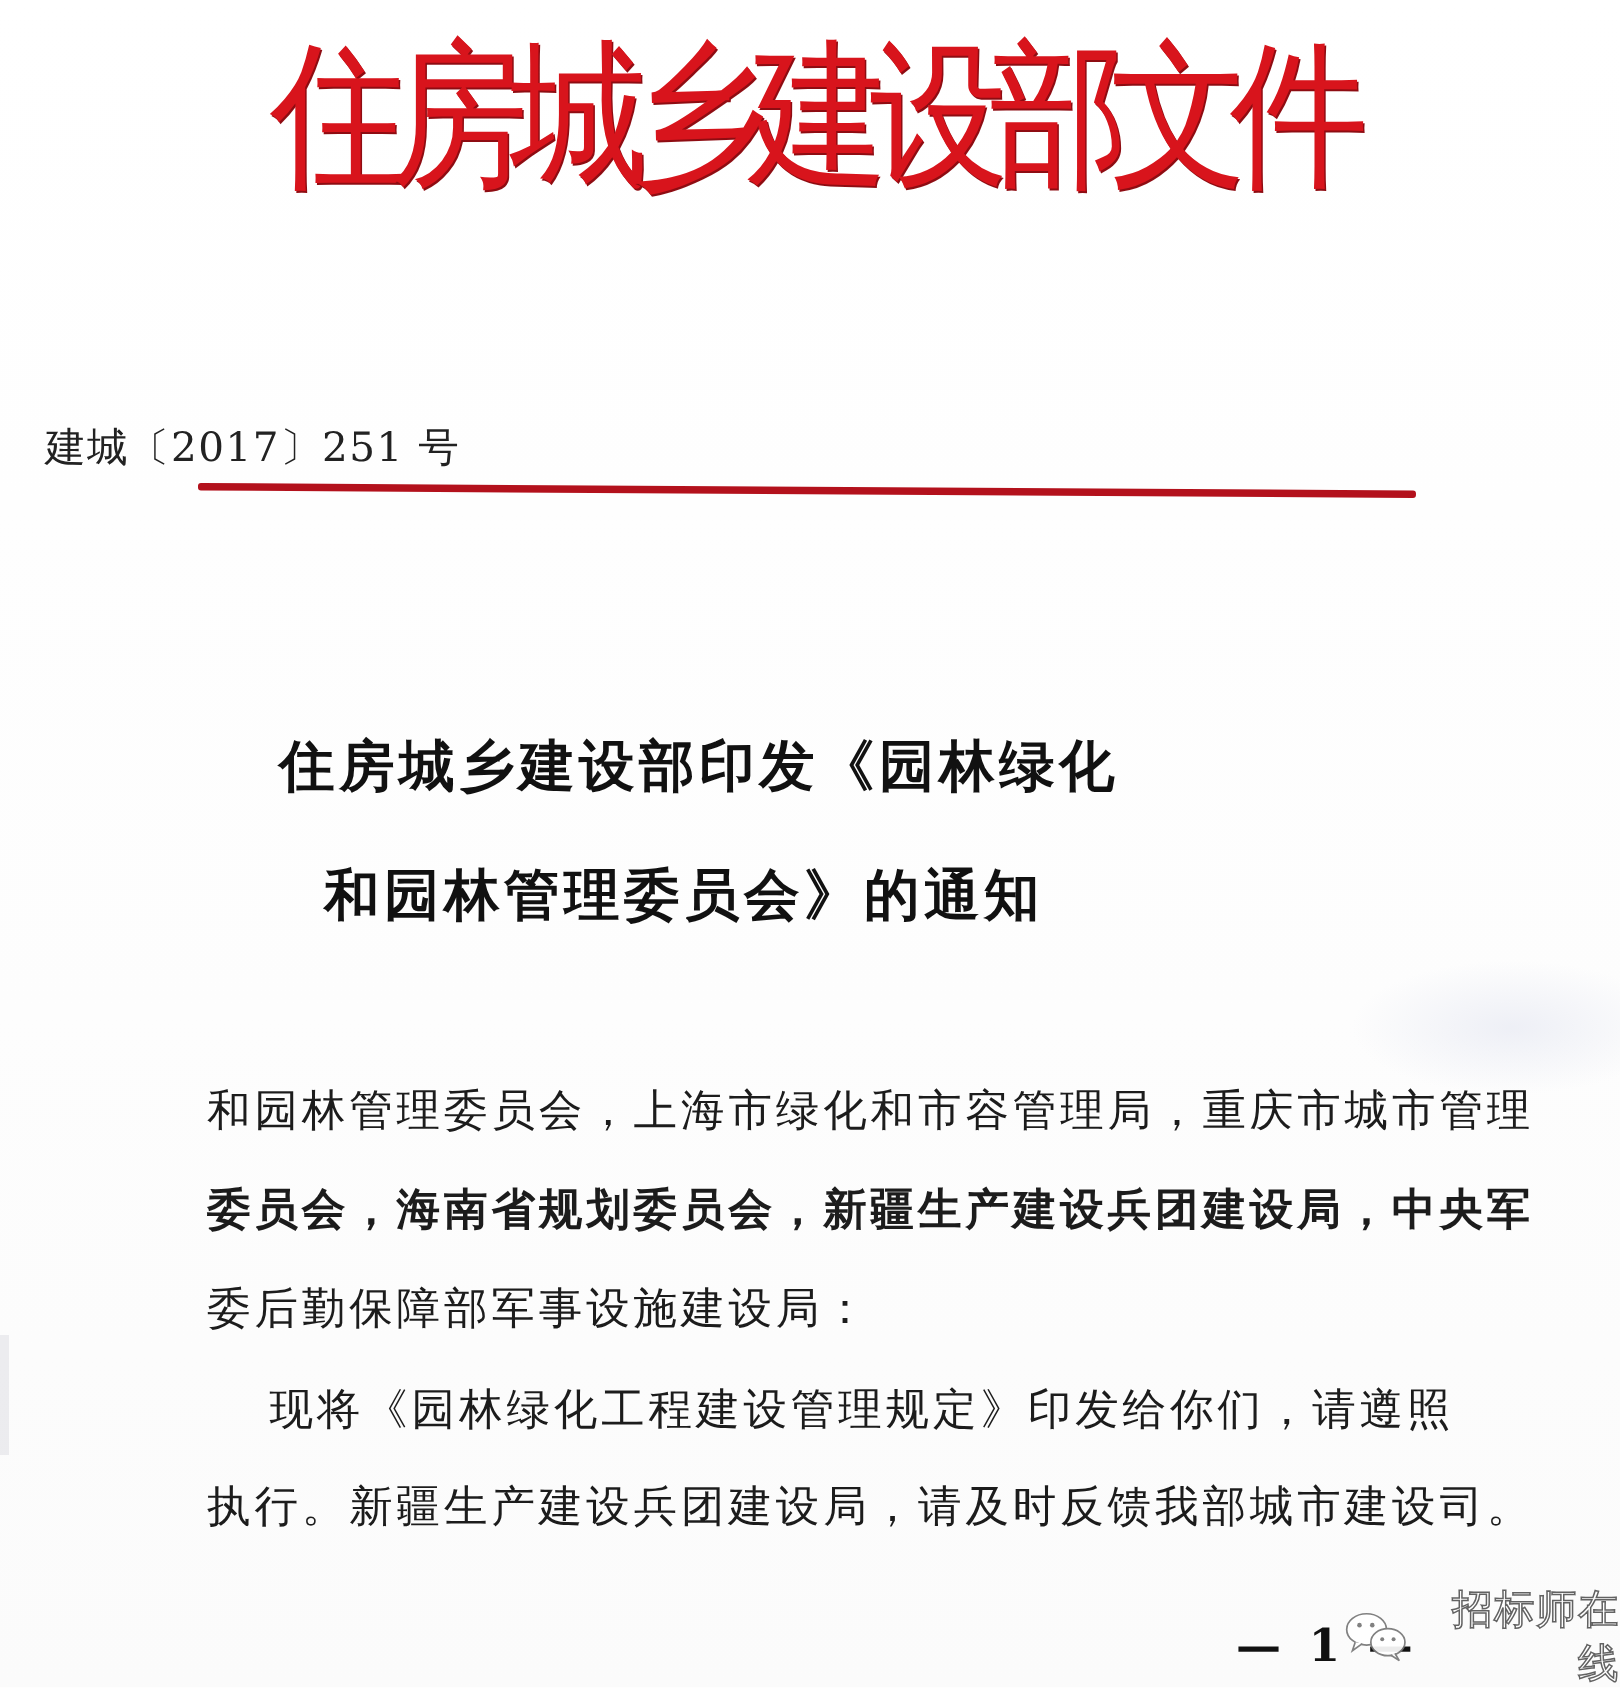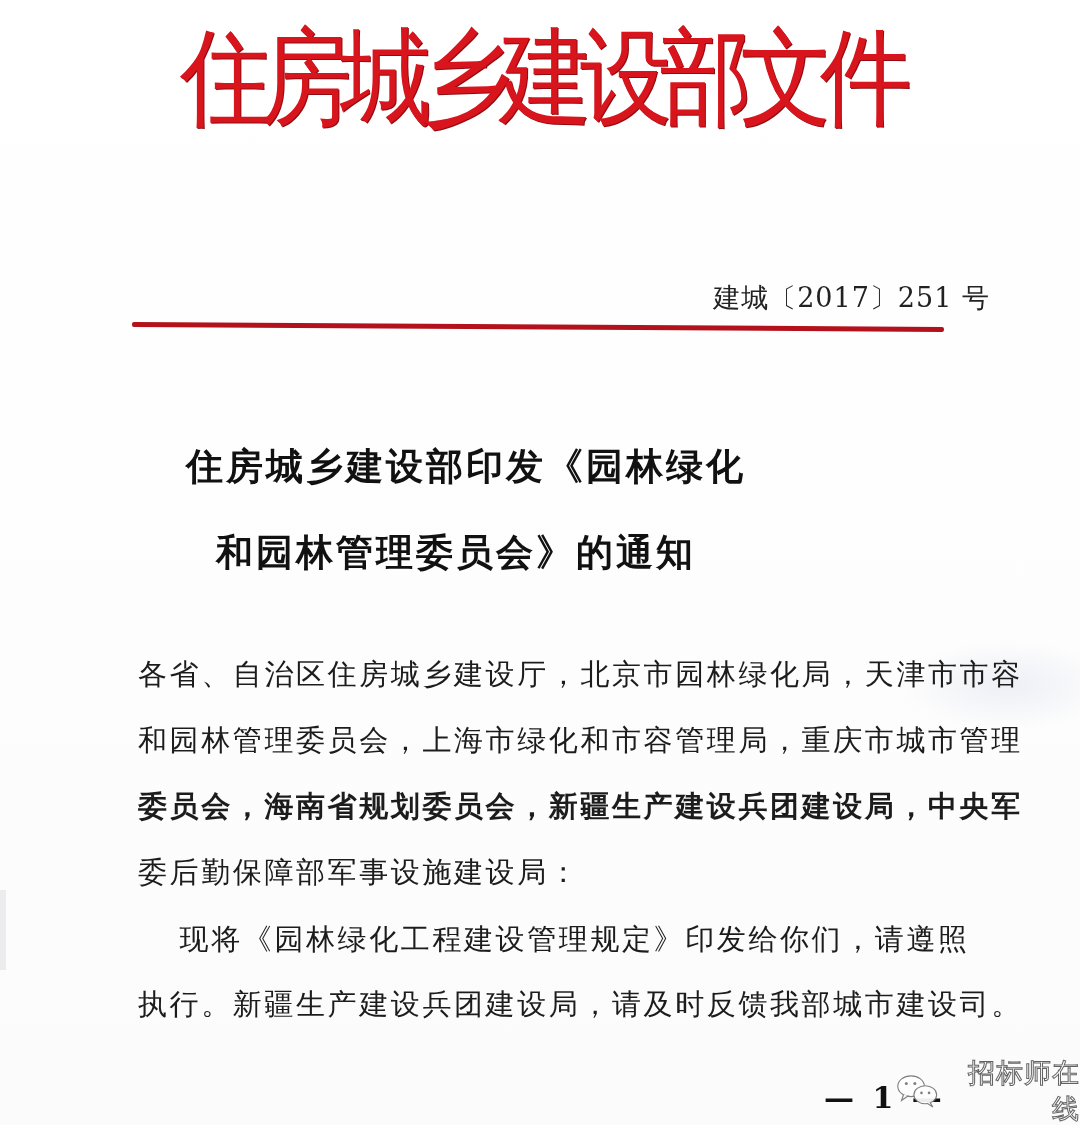--- a/index.html
+++ b/index.html
@@ -43,24 +43,24 @@
       text-shadow: 1px 1px 0 #8e0c12;
     }
     .header-title span {
       display: inline-block;
       width: 80px;
       text-align: center;
       transform: scaleY(1.15);
     }
     .doc-number {
       position: absolute;
-      left: 18px;
+      left: 0;
       top: 280px;
       width: 972px;
-      text-align: right;
+      text-align: left;
       font-size: 27px;
       color: #222;
       letter-spacing: 1px;
       padding-left: 30px;
       box-sizing: border-box;
     }
     .red-rule {
       position: absolute;
       left: 132px;
       top: 322px;
@@ -73,20 +73,21 @@
     }
     .notice-title {
       position: absolute;
       left: 0;
       width: 932px;
       text-align: center;
       font-weight: bold;
       font-size: 37px;
       color: #111;
       letter-spacing: 3px;
+      margin-top: 44px;
     }
     .notice-title.l1 { top: 442px; padding-left: 0px; }
     .notice-title.l2 { top: 528px; padding-right: 20px; box-sizing: border-box; }
     .body-text {
       position: absolute;
       left: 138px;
       width: 810px;
       font-size: 29px;
       color: #1c1c1c;
       white-space: nowrap;
@@ -148,21 +149,20 @@
     <span>件</span>
   </div>
 
   <div class="doc-number">建城〔2017〕251 号</div>
 
   <div class="red-rule"></div>
 
   <div class="notice-title l1">住房城乡建设部印发《园林绿化</div>
   <div class="notice-title l2">和园林管理委员会》的通知</div>
 
-  <div class="body-text" style="top:655px;">各省、自治区住房城乡建设厅，北京市园林绿化局，天津市市容</div>
   <div class="body-text" style="top:721px;">和园林管理委员会，上海市绿化和市容管理局，重庆市城市管理</div>
   <div class="body-text" style="top:787px;font-weight:bold;">委员会，海南省规划委员会，新疆生产建设兵团建设局，中央军</div>
   <div class="body-text" style="top:853px;">委后勤保障部军事设施建设局：</div>
 
   <div class="body-text" style="top:920px; left:148px;">　现将《园林绿化工程建设管理规定》印发给你们，请遵照</div>
   <div class="body-text" style="top:985px;">执行。新疆生产建设兵团建设局，请及时反馈我部城市建设司。</div>
 
   <div class="page-number">— 1 —</div>
 
   <div class="watermark">

